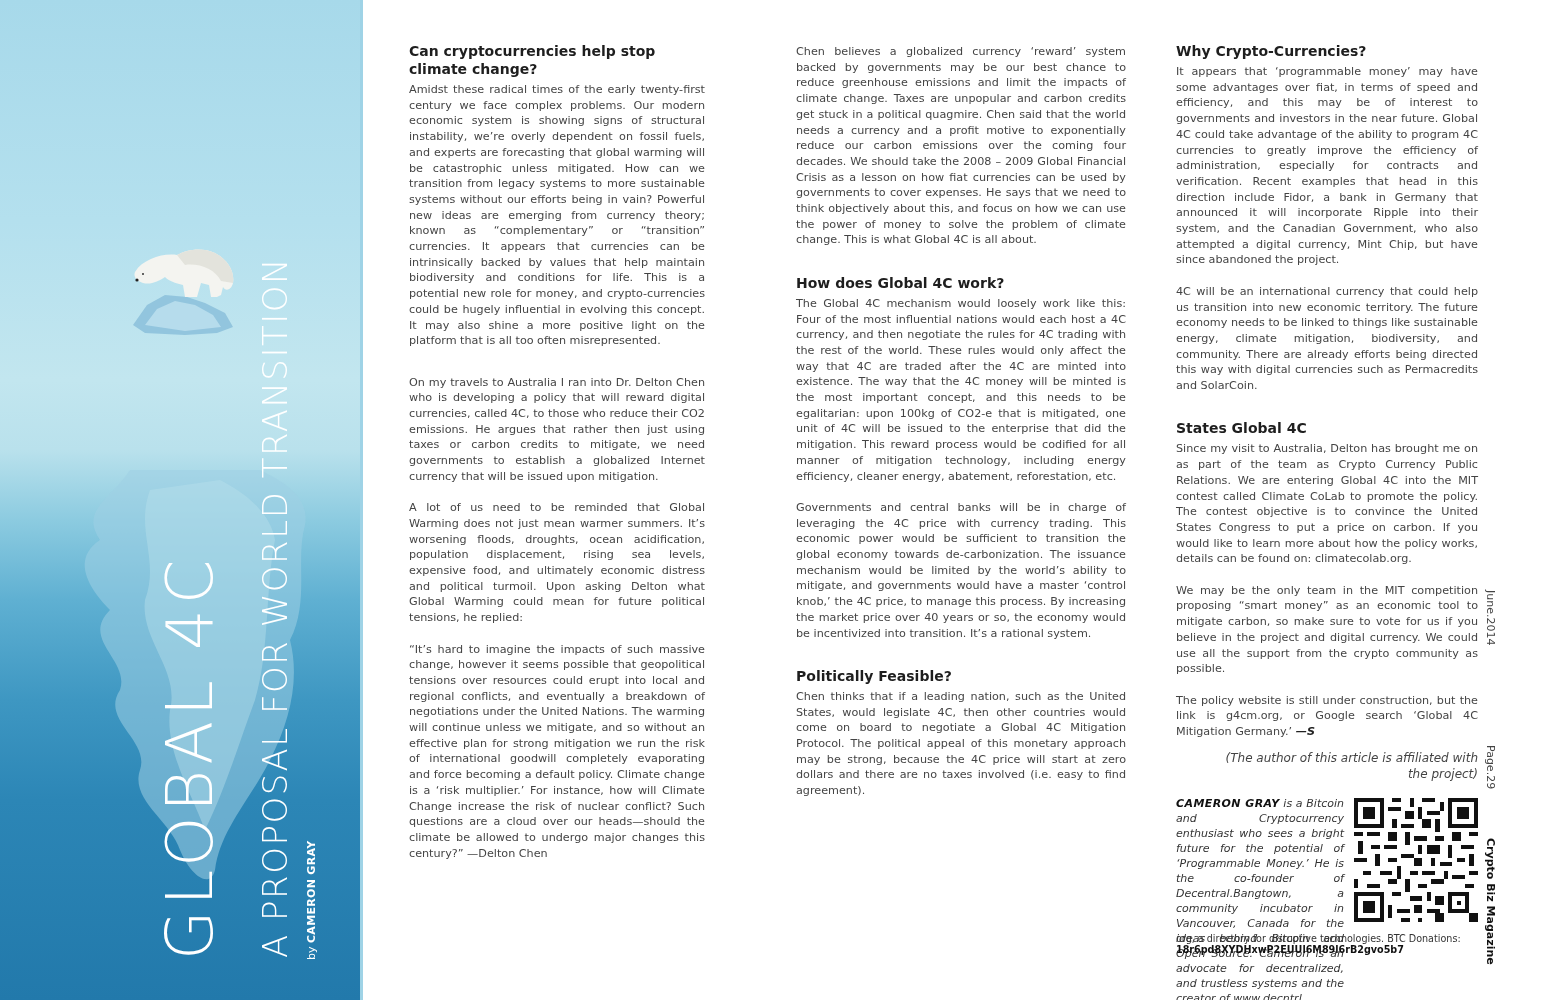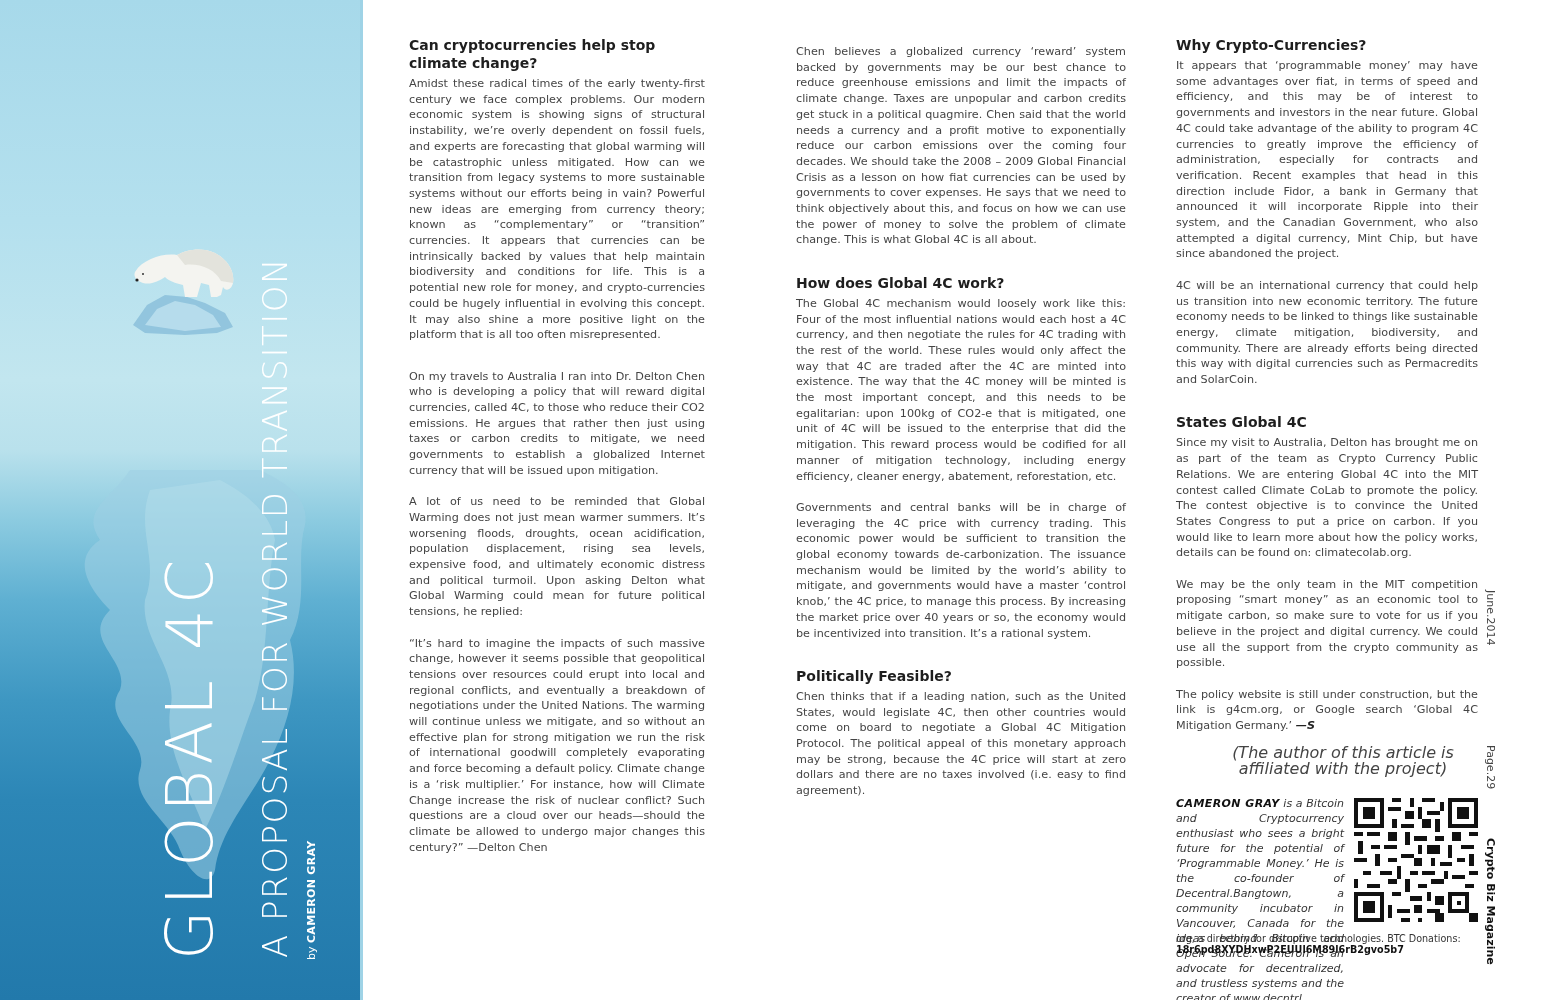--- a/index.html
+++ b/index.html
@@ -46,40 +46,40 @@
     position: absolute; left: 0; top: 0;
     transform-origin: 0 0;
     transform: translate(305px, 960px) rotate(-90deg);
     white-space: nowrap; color: #ffffff;
     font-size: 11px; line-height: 14px;
   }
   .cover-byline .by { font-weight: normal; }
   .cover-byline .name { font-weight: bold; letter-spacing: 0.3px; }
 
   
-  .col { position: absolute; top: 36px; }
+  .col { position: absolute; top: 42px; }
   .col1 { left: 409px; width: 296px; }
   .col2 { left: 796px; width: 330px; top: 44px; }
   .col3 { left: 1176px; width: 302px; }
 
   .col h2 {
     font-family: "DejaVu Sans", sans-serif;
     font-weight: bold; font-size: 14px; line-height: 18px;
     color: #1e1e1e; margin-bottom: 4px;
   }
   .col p {
     font-family: "DejaVu Sans", sans-serif;
     font-size: 11.2px; line-height: 15.7px;
     color: #444; text-align: justify;
     margin-bottom: 15.7px;
   }
   .col p.last { margin-bottom: 0; }
   .sec-gap { height: 10px; }
   .col .sig { font-weight: bold; font-style: italic; color: #222; }
-  .col p.note { font-style: italic; text-align: center; font-size: 16px; margin-top: -4px; margin-left: 32px; }
+  .col p.note { font-style: italic; text-align: right; font-size: 12px; margin-top: -4px; margin-left: 32px; }
 
   
   .bio {
     position: absolute; left: 1176px; top: 796px; width: 302px;
   }
   .bio-text {
     float: left; width: 168px;
     font-size: 11px; line-height: 15px; color: #333; text-align: justify; font-style: italic;
   }
   .bio-text .bname { font-weight: bold; letter-spacing: 0.4px; color: #111; }

